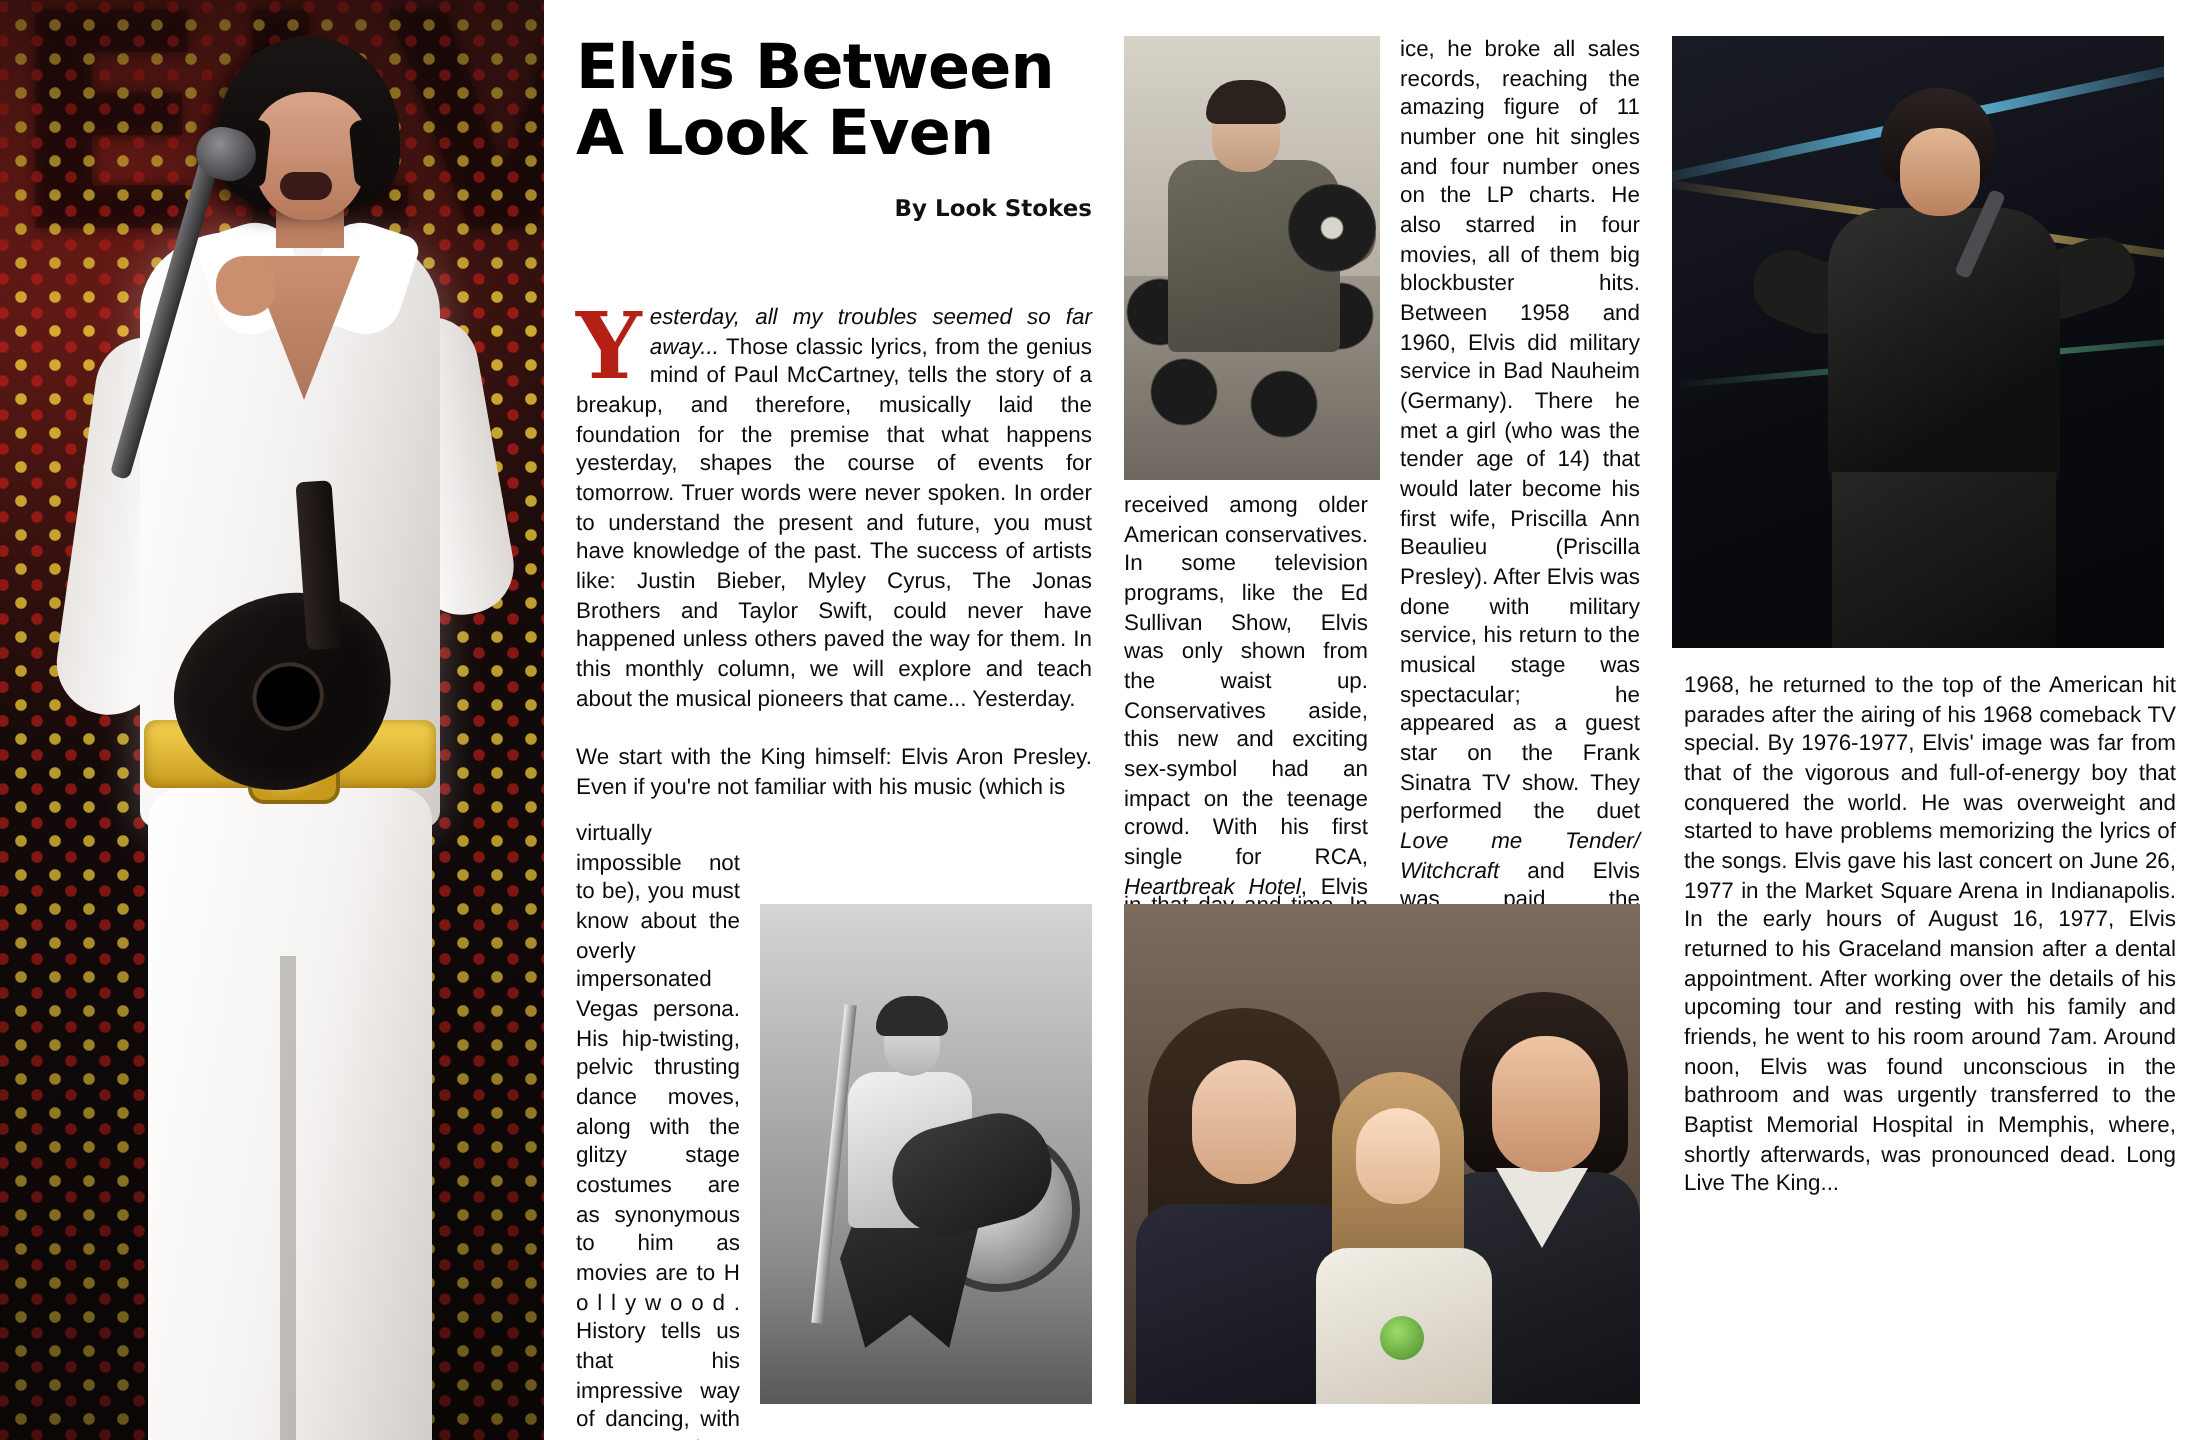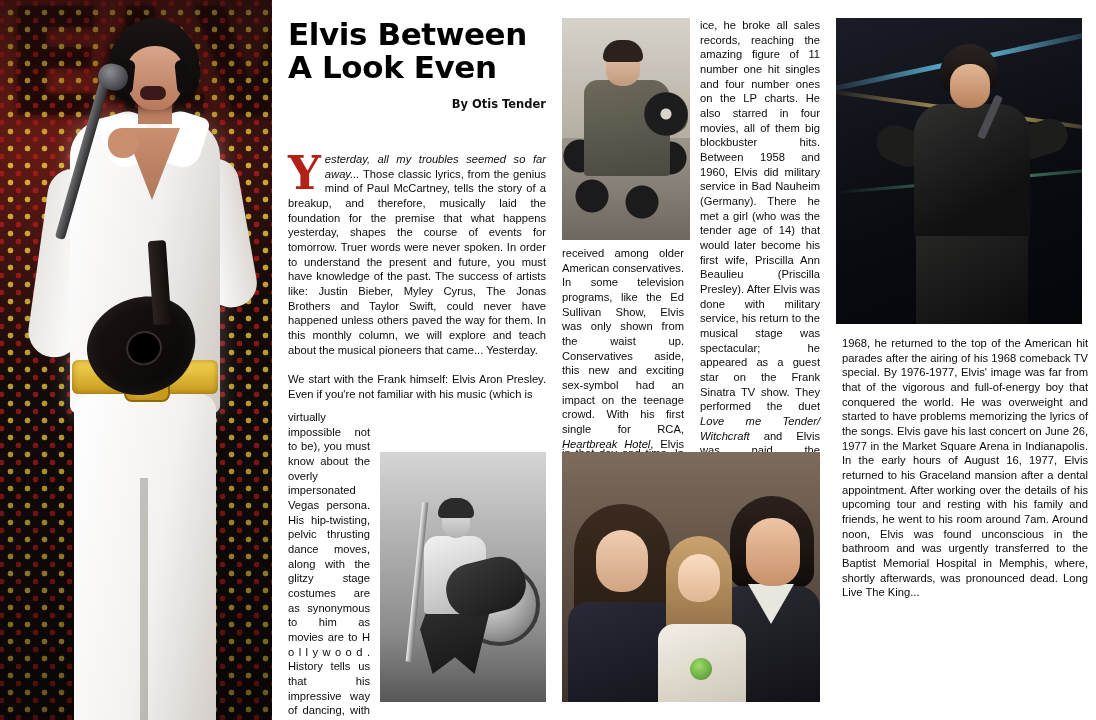--- a/index.html
+++ b/index.html
@@ -444,30 +444,30 @@
       <div class="fig-mic-head"></div>
       <div class="fig-hand"></div>
     </div>
   </div>
 
   <div class="headline">
     <h1>
       <span>Elvis Between</span><br>
       <span>A Look Even</span>
     </h1>
-    <div class="byline">By Otis Tender</div>
+    <div class="byline">By Look Stokes</div>
   </div>
 
   <div class="col dropcap-wrap" id="c1a">
     <span class="dropcap">Y</span>
     <span class="lede-italic">esterday, all my troubles seemed so far away...</span><span> Those classic lyrics, from the genius mind of Paul McCartney, tells the story of a breakup, and therefore, musically laid the foundation for the premise that what happens yesterday, shapes the course of events for tomorrow. Truer words were never spoken. In order to understand the present and future, you must have knowledge of the past. The success of artists like: Justin Bieber, Myley Cyrus, The Jonas Brothers and Taylor Swift, could never have happened unless others paved the way for them. In this monthly column, we will explore and teach about the musical pioneers that came... Yesterday.</span>
   </div>
 
   <div class="col" id="c1b">
-    <p>We start with the Frank himself: Elvis Aron Presley. Even if you're not familiar with his music (which is</p>
+    <p>We start with the King himself: Elvis Aron Presley. Even if you're not familiar with his music (which is</p>
   </div>
 
   <div class="col" id="c1c">
     <p>virtually impossible not to be), you must know about the overly impersonated Vegas persona. His hip-twisting, pelvic thrusting dance moves, along with the glitzy stage costumes are as synonymous to him as movies are to H o l l y w o o d . History tells us that his impressive way of dancing, with exaggerated pelvic movements, was not very well</p>
   </div>
 
   <div class="photo" id="photo-stage">
     <div class="floor"></div>
     <div class="drum"></div>
     <div class="micstand"></div>

